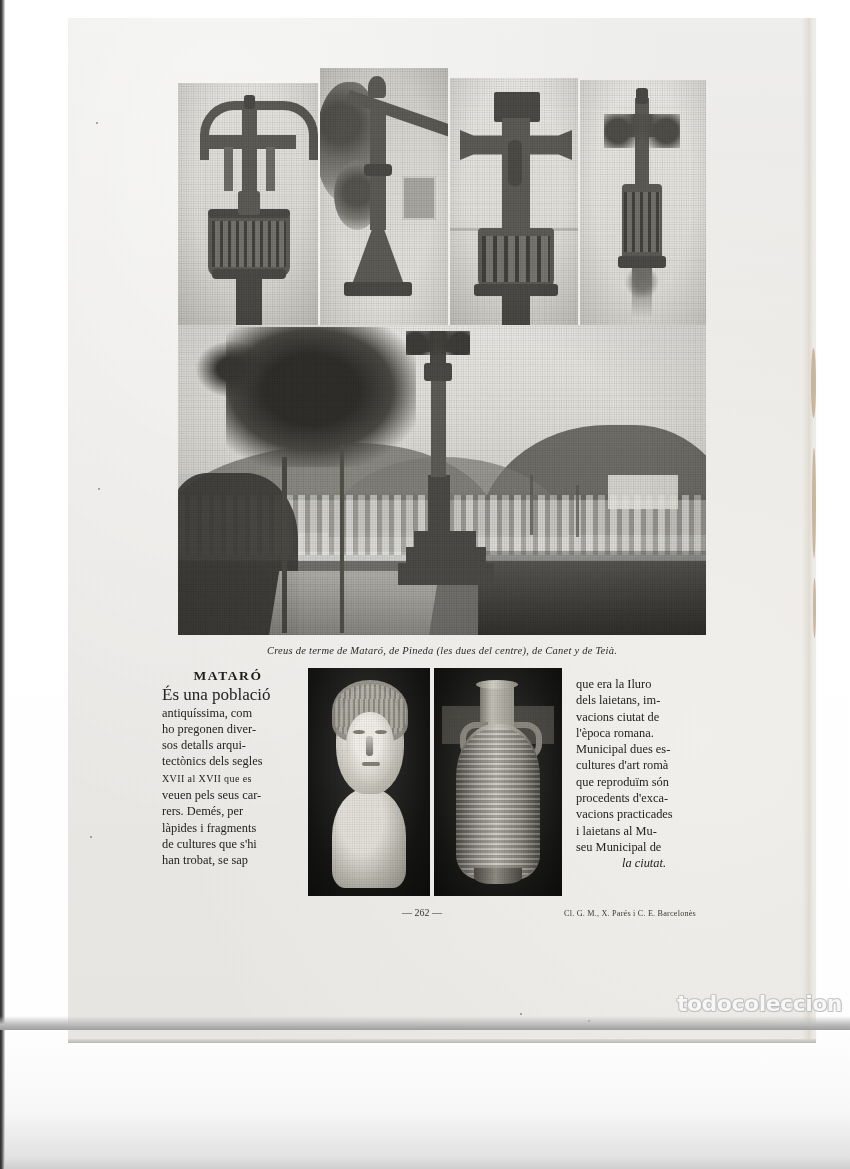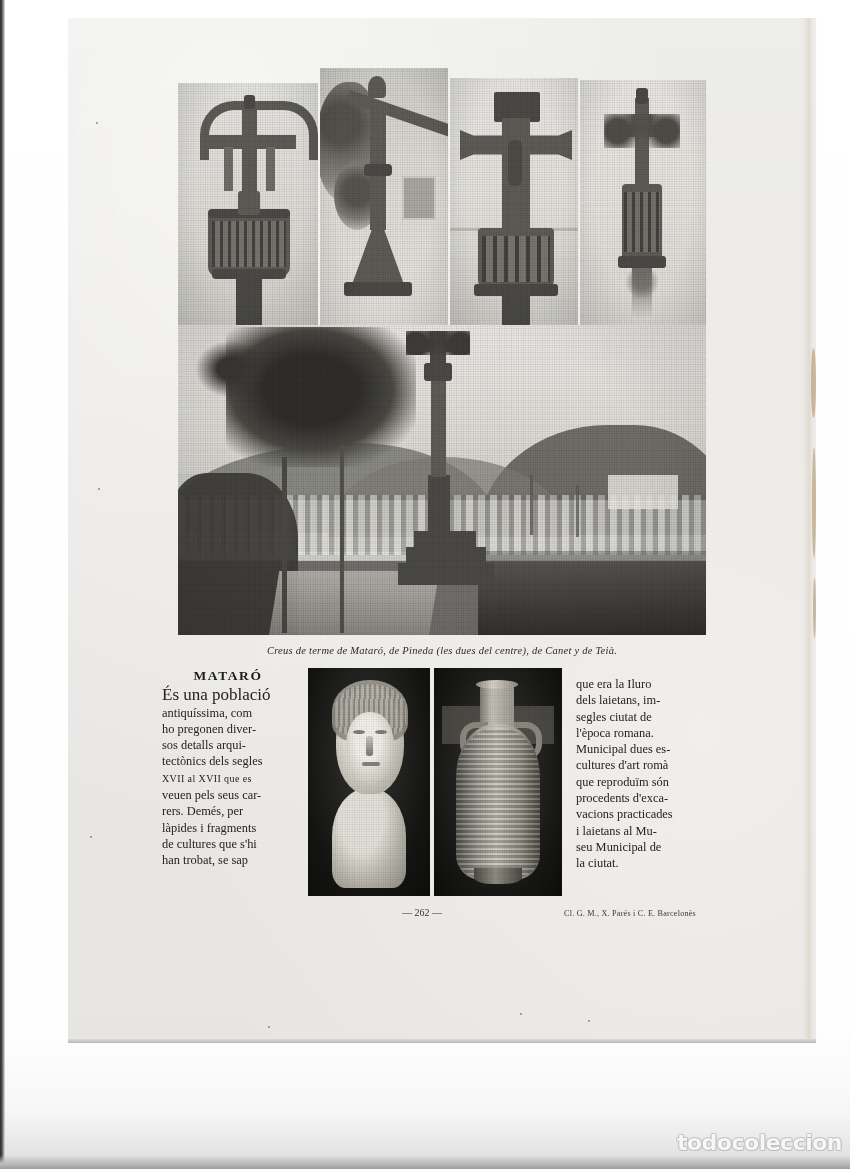--- a/index.html
+++ b/index.html
@@ -1,17 +1,17 @@
 <!DOCTYPE html>
 <html><head>
 <meta charset="utf-8">
 <style>
   html,body{margin:0;padding:0;background:#fff;}
   body{width:850px;height:1169px;overflow:hidden;font-family:"Liberation Serif",serif;}
-  #root{position:relative;width:850px;height:1169px;background:#fdfdfd;}
+  #root{position:relative;width:850px;height:1030px;background:#fdfdfd;}
 
   
   .scan-bg{position:absolute;left:0;top:0;width:850px;height:1169px;
     background:linear-gradient(180deg,#ffffff 0%,#fefefe 88%,#f7f7f7 95%,#e2e2e2 99%,#cfcfcf 100%);}
   .left-dark-strip{position:absolute;left:0;top:0;width:5px;height:1169px;
     background:linear-gradient(90deg,#2b2b2b 0%,#4a4a4a 35%,#9a9a9a 70%,#e9e9e9 100%);}
   .bottom-shadow{position:absolute;left:0;bottom:0;width:850px;height:14px;
     background:linear-gradient(180deg,rgba(255,255,255,0) 0%,#bdbdbd 60%,#9e9e9e 100%);}
 
   
@@ -317,30 +317,30 @@
              border-radius:46% 46% 30% 30% / 34% 34% 16% 16%;
              background:repeating-linear-gradient(180deg, rgba(255,255,255,.16) 0 2px, rgba(0,0,0,.18) 2px 5px);"></div>
         <div style="position:absolute;left:40px;top:200px;width:48px;height:16px;border-radius:0 0 40% 40%;
              background:linear-gradient(90deg,#4d4a45,#8f8c83 45%,#4a4742);"></div>
         <div class="halftone" style="opacity:.22;"></div>
       </div>
 
       <div class="col" style="left:508px;top:658px;width:136px;">
         <p><span>que era la Iluro</span></p>
         <p><span>dels laietans, im-</span></p>
-        <p><span>segles ciutat de</span></p>
+        <p><span>vacions ciutat de</span></p>
         <p><span>l'època romana.</span></p>
         <p><span>Municipal dues es-</span></p>
         <p><span>cultures d'art romà</span></p>
         <p><span>que reproduïm són</span></p>
         <p><span>procedents d'exca-</span></p>
         <p><span>vacions practicades</span></p>
         <p><span>i laietans al Mu-</span></p>
         <p><span>seu Municipal de</span></p>
-        <p style=""><span>la ciutat.</span></p>
+        <p style="text-align:center;font-style:italic;"><span>la ciutat.</span></p>
       </div>
 
       <div class="footer-page" style="left:334px;top:889px;">— 262 —</div>
       <div class="footer-imprint" style="left:496px;top:891px;">Cl. G. M., X. Parés i C. E. Barcelonès</div>
 
       <div class="speck" style="left:28px;top:104px;width:2px;height:2px;"></div>
       <div class="speck" style="left:30px;top:470px;width:2px;height:2px;"></div>
       <div class="speck" style="left:22px;top:818px;width:2px;height:2px;"></div>
       <div class="speck" style="left:200px;top:1008px;width:2px;height:2px;"></div>
     </div>

